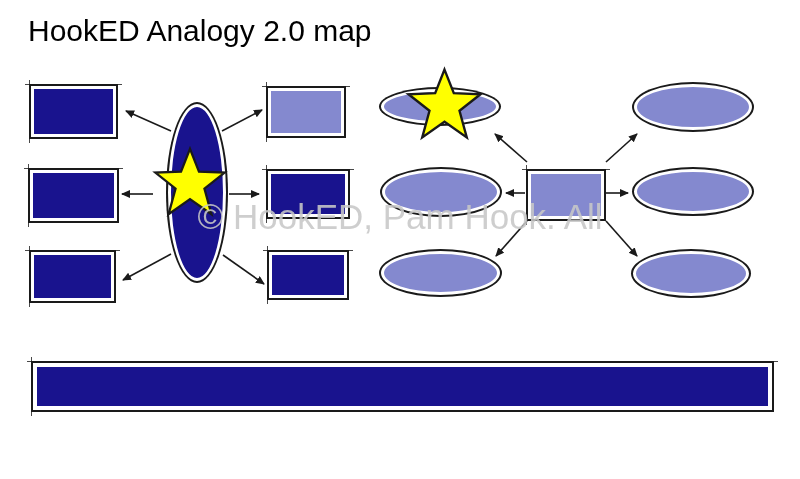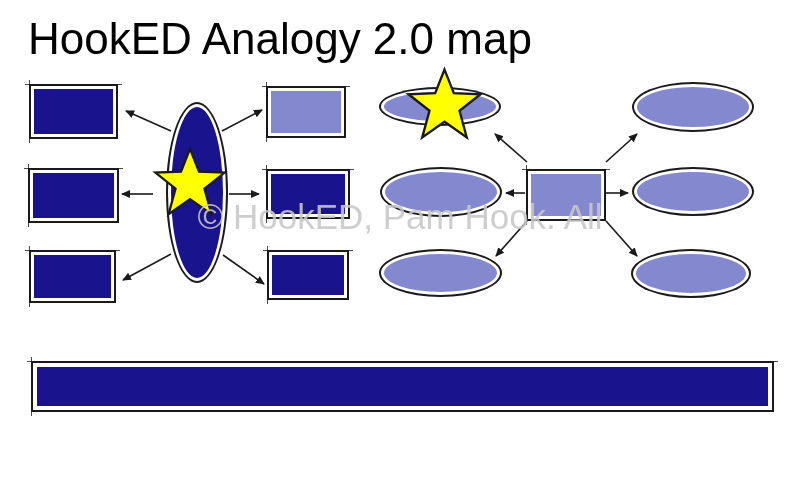--- a/index.html
+++ b/index.html
@@ -3,21 +3,21 @@
 <meta charset="utf-8">
 <style>
   html,body { margin:0; padding:0; background:#fff; }
   .stage {
     position:relative; width:800px; height:479px;
     background:var(--background,#fff); overflow:hidden;
     font-family:"Liberation Sans", sans-serif;
   }
   .title {
     position:absolute; left:28px; top:14px; z-index:4;
-    font-size:44px; color:#000; white-space:nowrap; letter-spacing:0;
+    font-size:30px; color:#000; white-space:nowrap; letter-spacing:0;
   }
   
   .arrows { position:absolute; left:0; top:0; z-index:1; }
   .arrow-line { stroke:var(--outline,#1a1a1a); stroke-width:1.6px; }
   .arrowhead { fill:var(--outline,#1a1a1a); }
   
   .shape { position:absolute; box-sizing:border-box; z-index:2; }
   .framed { box-shadow:0 0 0 2px var(--outline,#1a1a1a); }
   .navy { background:var(--navy,#19138E); }
   .peri { background:var(--periwinkle,#8489CF); }

